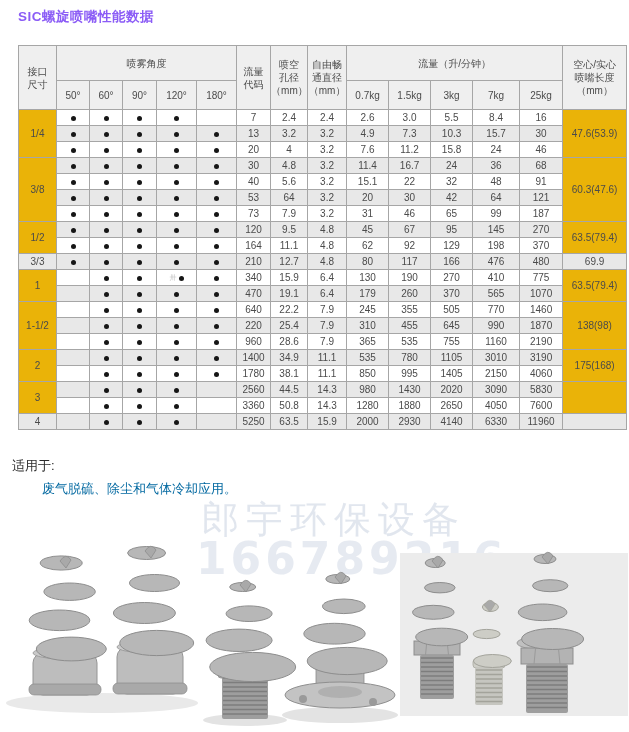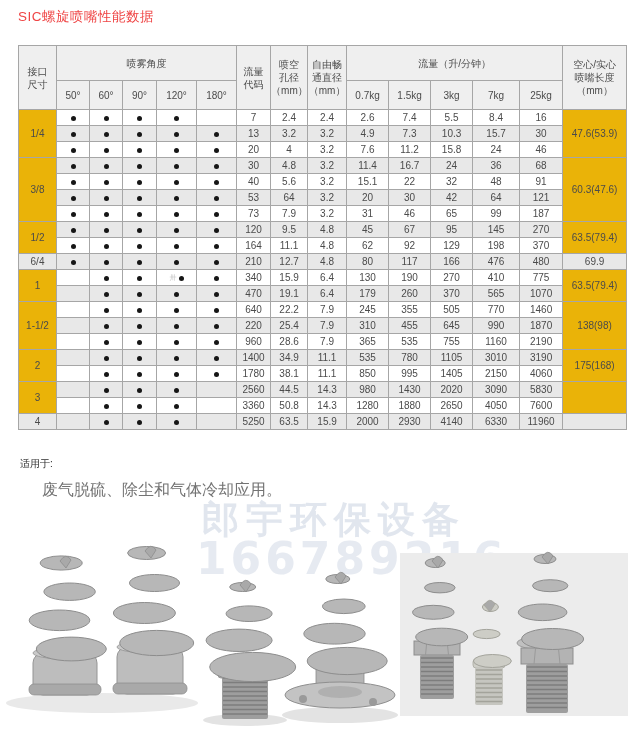--- a/index.html
+++ b/index.html
@@ -1,35 +1,35 @@
 <!DOCTYPE html>
 <html><head>
 <meta charset="utf-8">
 <style>
   html,body{margin:0;padding:0}
   body{
     width:629px;height:732px;position:relative;background:#ffffff;
     font-family:"Liberation Sans","DejaVu Sans",sans-serif;color:#333;overflow:hidden;
   }
-  .title{position:absolute;left:18px;top:8px;font-size:13.5px;font-weight:normal;color:#ef4444;letter-spacing:.5px}
+  .title{position:absolute;left:18px;top:8px;font-size:13.5px;font-weight:bold;color:#8b5cf6;letter-spacing:.5px}
   table{position:absolute;left:18px;top:45px;width:593px;border-collapse:collapse;table-layout:fixed;
         font-size:10px;color:#4b4b4b}
   th,td{border:1px solid #a6a6a6;text-align:center;vertical-align:middle;padding:0;overflow:hidden}
   thead th{background:#efefef;font-weight:normal;font-size:10px;line-height:1.3;color:#4b4b4b}
   thead tr:first-child th{height:34px}
   thead tr:last-child th{height:28px}
   .ml{white-space:pre-line}
   tbody td{height:15px}
   tr.stripe{background:#e8e8e8}
   td.span-cell{background:#eab308}
   .dot{display:inline-block;width:5px;height:5px;border-radius:50%;background:#161616;vertical-align:middle}
   .mk{color:#c3c3c3;font-size:7px;margin-right:2px;vertical-align:middle}
-  .note1{position:absolute;left:20px;top:457px;font-size:10px;color:#2c2c2c}
-  .note2{position:absolute;left:42px;top:480px;font-size:16px;color:#737373}
-  .wm1{position:absolute;left:202px;top:495px;font-size:37px;font-weight:bold;
+  .note1{position:absolute;left:12px;top:457px;font-size:13px;color:#2c2c2c}
+  .note2{position:absolute;left:42px;top:480px;font-size:13px;color:#0369a1}
+  .wm1{position:absolute;left:202px;top:495px;font-size:37px;font-weight:normal;
        color:rgba(201,210,224,.55);letter-spacing:7px;white-space:nowrap;z-index:1}
   .wm2{position:absolute;left:196px;top:533px;font-size:44px;font-weight:bold;
        color:rgba(206,214,227,.5);letter-spacing:4px;white-space:nowrap;z-index:1;font-family:"DejaVu Sans",sans-serif}
   .photos{position:absolute;left:0;top:545px;width:629px;height:187px;z-index:2}
 </style>
 </head>
 <body>
 
 <div class="title">SIC螺旋喷嘴性能数据</div>
 
@@ -87,21 +87,21 @@
         <td rowspan="3" class="span-cell">1/4</td>
         <td><span class="dot"></span></td>
         <td><span class="dot"></span></td>
         <td><span class="dot"></span></td>
         <td><span class="dot"></span></td>
         <td></td>
         <td>7</td>
         <td>2.4</td>
         <td>2.4</td>
         <td>2.6</td>
-        <td>7.4</td>
+        <td>3.0</td>
         <td>5.5</td>
         <td>8.4</td>
         <td>16</td>
         <td rowspan="3" class="span-cell">47.6(53.9)</td>
       </tr>
       <tr class="stripe">
         <td><span class="dot"></span></td>
         <td><span class="dot"></span></td>
         <td><span class="dot"></span></td>
         <td><span class="dot"></span></td>
@@ -218,21 +218,21 @@
         <td>164</td>
         <td>11.1</td>
         <td>4.8</td>
         <td>62</td>
         <td>92</td>
         <td>129</td>
         <td>198</td>
         <td>370</td>
       </tr>
       <tr class="stripe">
-        <td rowspan="1">6/4</td>
+        <td rowspan="1">3/3</td>
         <td><span class="dot"></span></td>
         <td><span class="dot"></span></td>
         <td><span class="dot"></span></td>
         <td><span class="dot"></span></td>
         <td><span class="dot"></span></td>
         <td>210</td>
         <td>12.7</td>
         <td>4.8</td>
         <td>80</td>
         <td>117</td>

